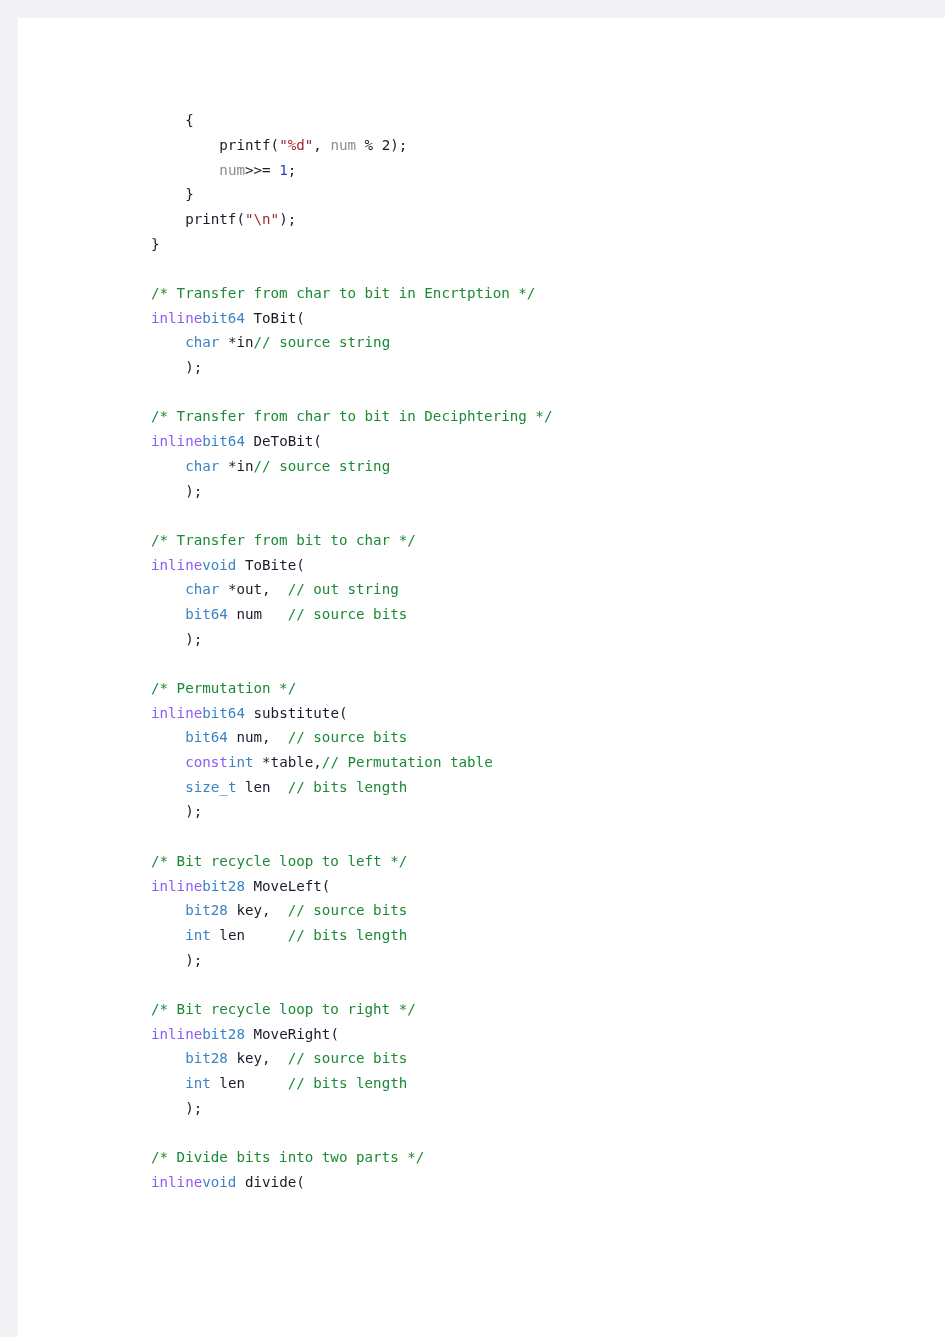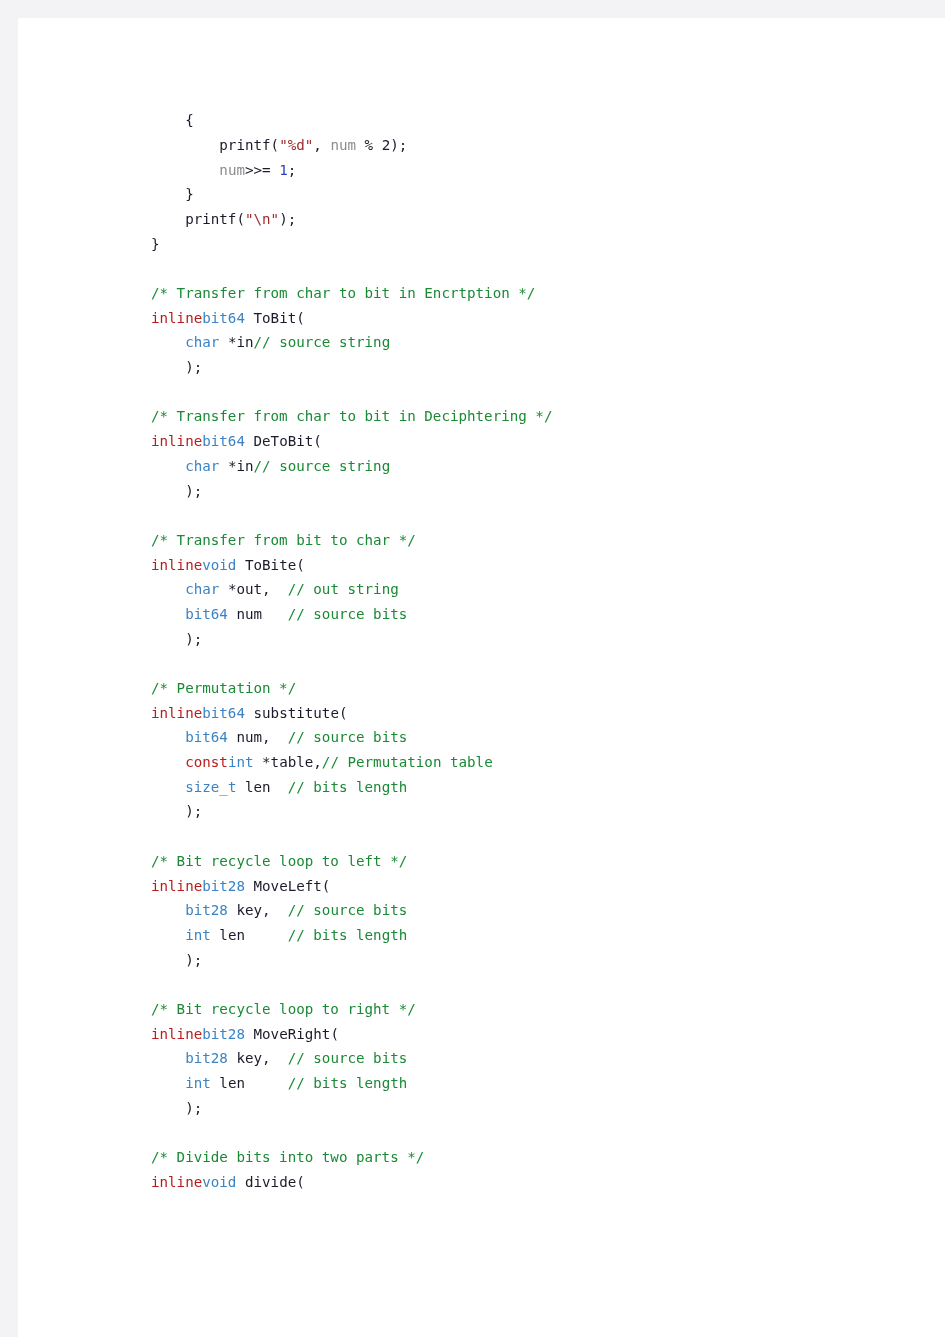--- a/index.html
+++ b/index.html
@@ -57,21 +57,21 @@
   .ln {
     display: block;
     height: 24.7px;
     white-space: pre;
   }
   .ln.blank { }
 
   
   .t-plain   { color: #1b1b2b; }
   .t-comment { color: #1a8a35; text-align: center; }
-  .t-kw      { color: #b91c1c; }   
+  .t-kw      { color: #8b5cf6; }   
   .t-type    { color: #3b83c4; text-align: center; }   
   .t-str     { color: #9e2a2a; }   
   .t-id      { color: #8c8c8c; }   
   .t-num     { color: #2a3fc0; }
 </style>
 </head>
 <body>
 
 <div id="page">
 

